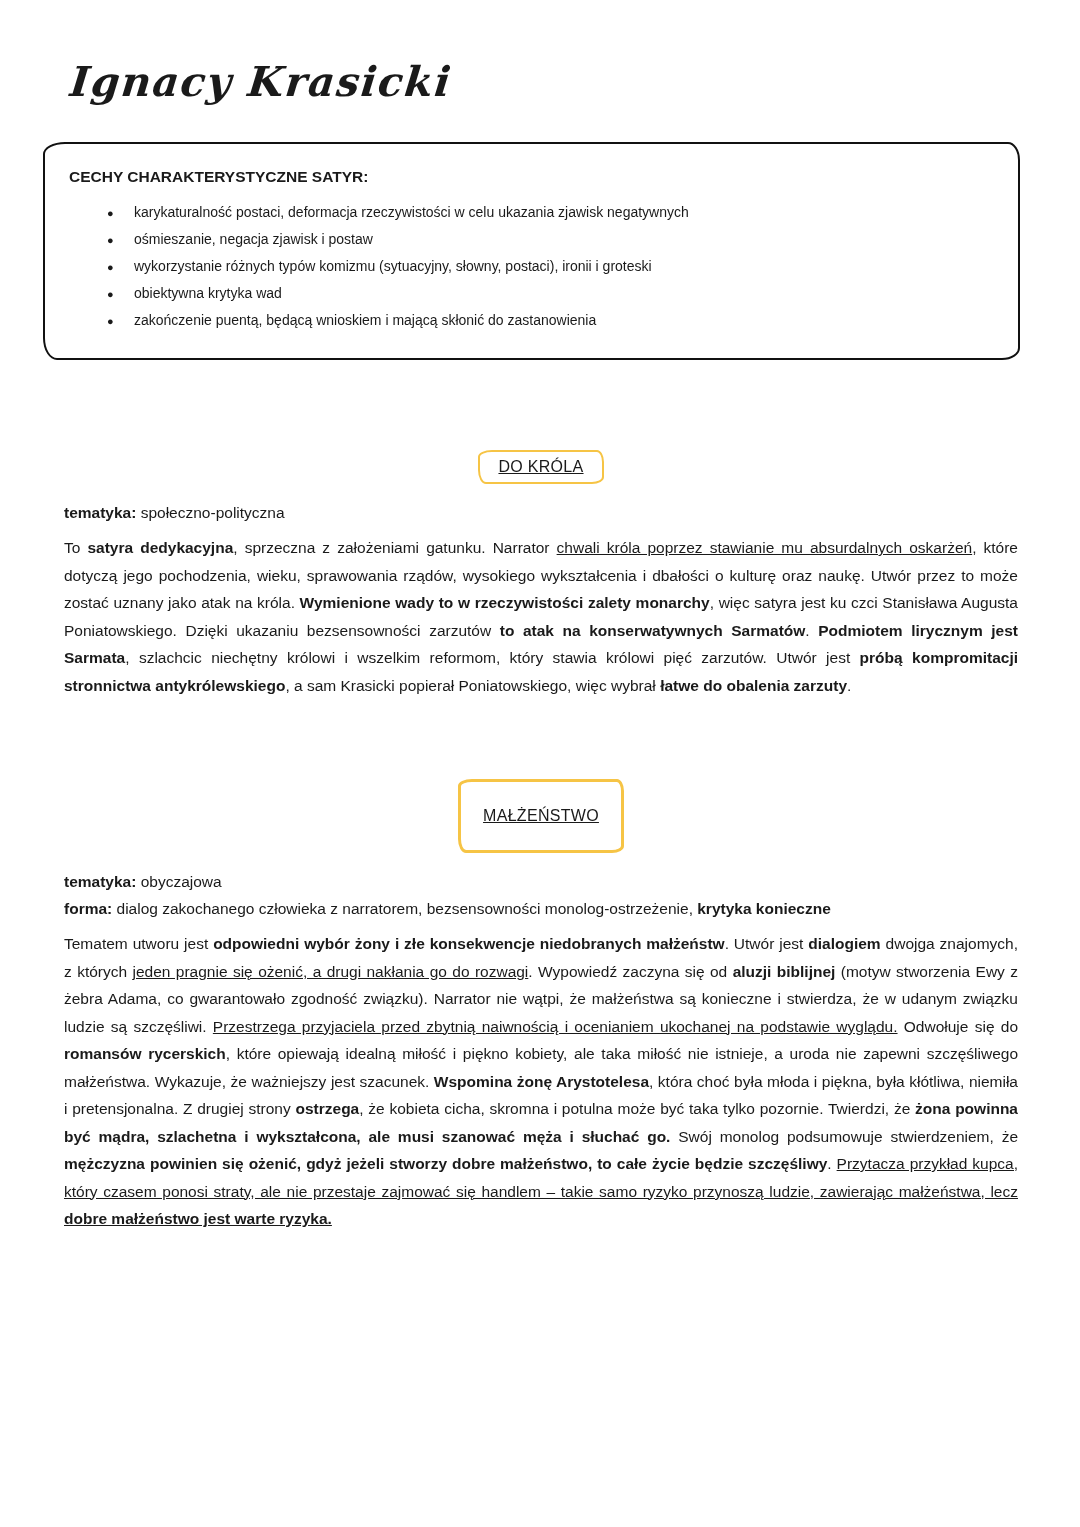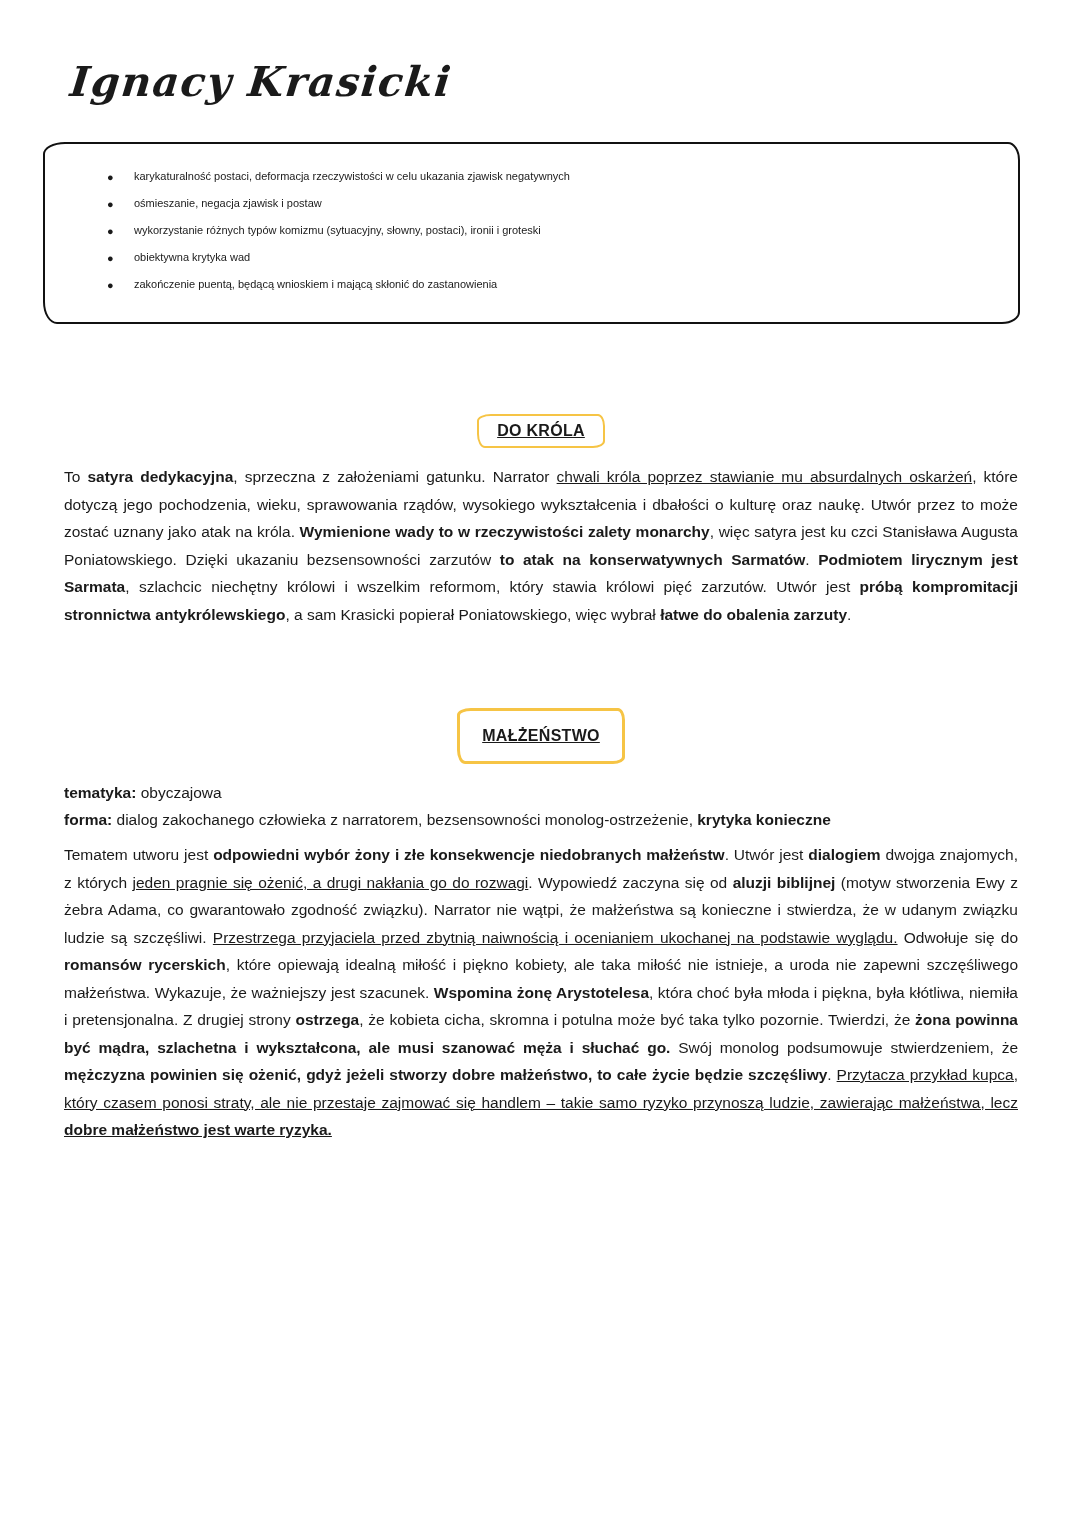--- a/index.html
+++ b/index.html
@@ -41,47 +41,47 @@
   .box-heading{
     font-weight:700;
     font-size:15.5px;
     line-height:27px;
     margin-bottom:9px;
   }
   .features-list{list-style:none;padding-left:38px;}
   .features-list li{
     position:relative;
     padding-left:27px;
-    font-size:11px;
+    font-size:14px;
     line-height:27px;
   }
   .features-list li::before{
     content:"●";
     position:absolute;
     left:0;top:1px;
     font-size:11px;
   }
 
   .topic-section{margin-top:0;}
   .section-title-wrap{text-align:center;}
   .yellow-box{
     display:inline-block;
     border:2.5px solid var(--accent-yellow);
     border-radius:14px 7px 12px 8px / 7px 12px 7px 14px;
     padding:6px 18px;
-    font-weight:700;
+    font-weight:400;
     font-size:16px;
     text-decoration:underline;
     letter-spacing:0.3px;
     background:#fff;
     text-align:center;
   }
   .yellow-box.big{
     border-width:3px;
-    padding:16px 22px;
+    padding:25px 22px;
   }
 
   .section-do-krola{margin-top:90px;}
   .section-malzenstwo{margin-top:80px;}
 
   .meta-block{margin-top:15px;}
   .meta-line{
     font-size:15.5px;
     line-height:27px;
   }
@@ -95,34 +95,36 @@
   .u{text-decoration:underline;}
 </style>
 </head>
 <body>
 
 <div class="page">
 
   <h1 class="script-title">Ignacy Krasicki</h1>
 
   <div class="features-box">
+    <div class="box-heading">CECHY CHARAKTERYSTYCZNE SATYR:</div>
     <ul class="features-list">
         <li>karykaturalność postaci, deformacja rzeczywistości w celu ukazania zjawisk negatywnych</li>
         <li>ośmieszanie, negacja zjawisk i postaw</li>
         <li>wykorzystanie różnych typów komizmu (sytuacyjny, słowny, postaci), ironii i groteski</li>
         <li>obiektywna krytyka wad</li>
         <li>zakończenie puentą, będącą wnioskiem i mającą skłonić do zastanowienia</li>
       </ul>
   </div>
 
   <section class="topic-section section-do-krola">
     <div class="section-title-wrap">
       <div class="yellow-box">DO KRÓLA</div>
     </div>
     <div class="meta-block">
+      <p class="meta-line"><span class="b">tematyka:</span><span> społeczno-polityczna</span></p>
     </div>
     <p class="body-paragraph"><span>To </span><span class="b">satyra dedykacyjna</span><span>, sprzeczna z założeniami gatunku. Narrator </span><span class="u">chwali króla poprzez stawianie mu absurdalnych oskarżeń</span><span>, które dotyczą jego pochodzenia, wieku, sprawowania rządów, wysokiego wykształcenia i dbałości o kulturę oraz naukę. Utwór przez to może zostać uznany jako atak na króla. </span><span class="b">Wymienione wady to w rzeczywistości zalety monarchy</span><span>, więc satyra jest ku czci Stanisława Augusta Poniatowskiego. Dzięki ukazaniu bezsensowności zarzutów </span><span class="b">to atak na konserwatywnych Sarmatów</span><span>. </span><span class="b">Podmiotem lirycznym jest Sarmata</span><span>, szlachcic niechętny królowi i wszelkim reformom, który stawia królowi pięć zarzutów. Utwór jest </span><span class="b">próbą kompromitacji stronnictwa antykrólewskiego</span><span>, a sam Krasicki popierał Poniatowskiego, więc wybrał </span><span class="b">łatwe do obalenia zarzuty</span><span>.</span></p>
   </section>
 
   <section class="topic-section section-malzenstwo">
     <div class="section-title-wrap">
       <div class="yellow-box big">MAŁŻEŃSTWO</div>
     </div>
     <div class="meta-block">
       <p class="meta-line"><span class="b">tematyka:</span><span> obyczajowa</span></p>

